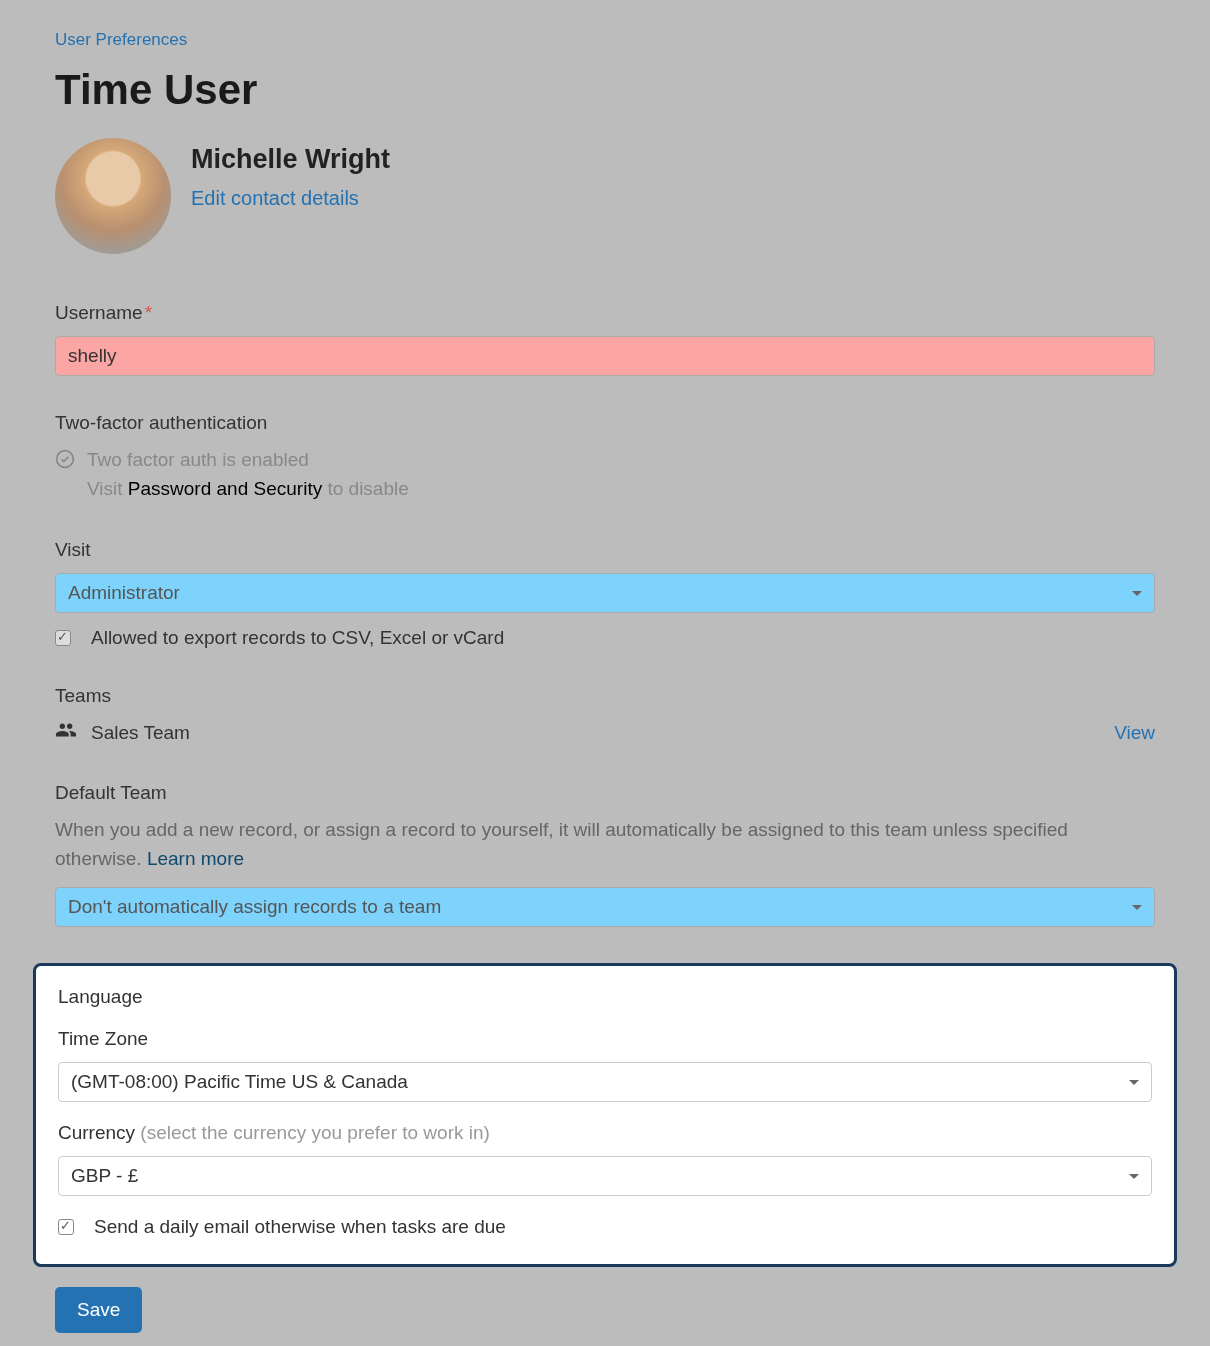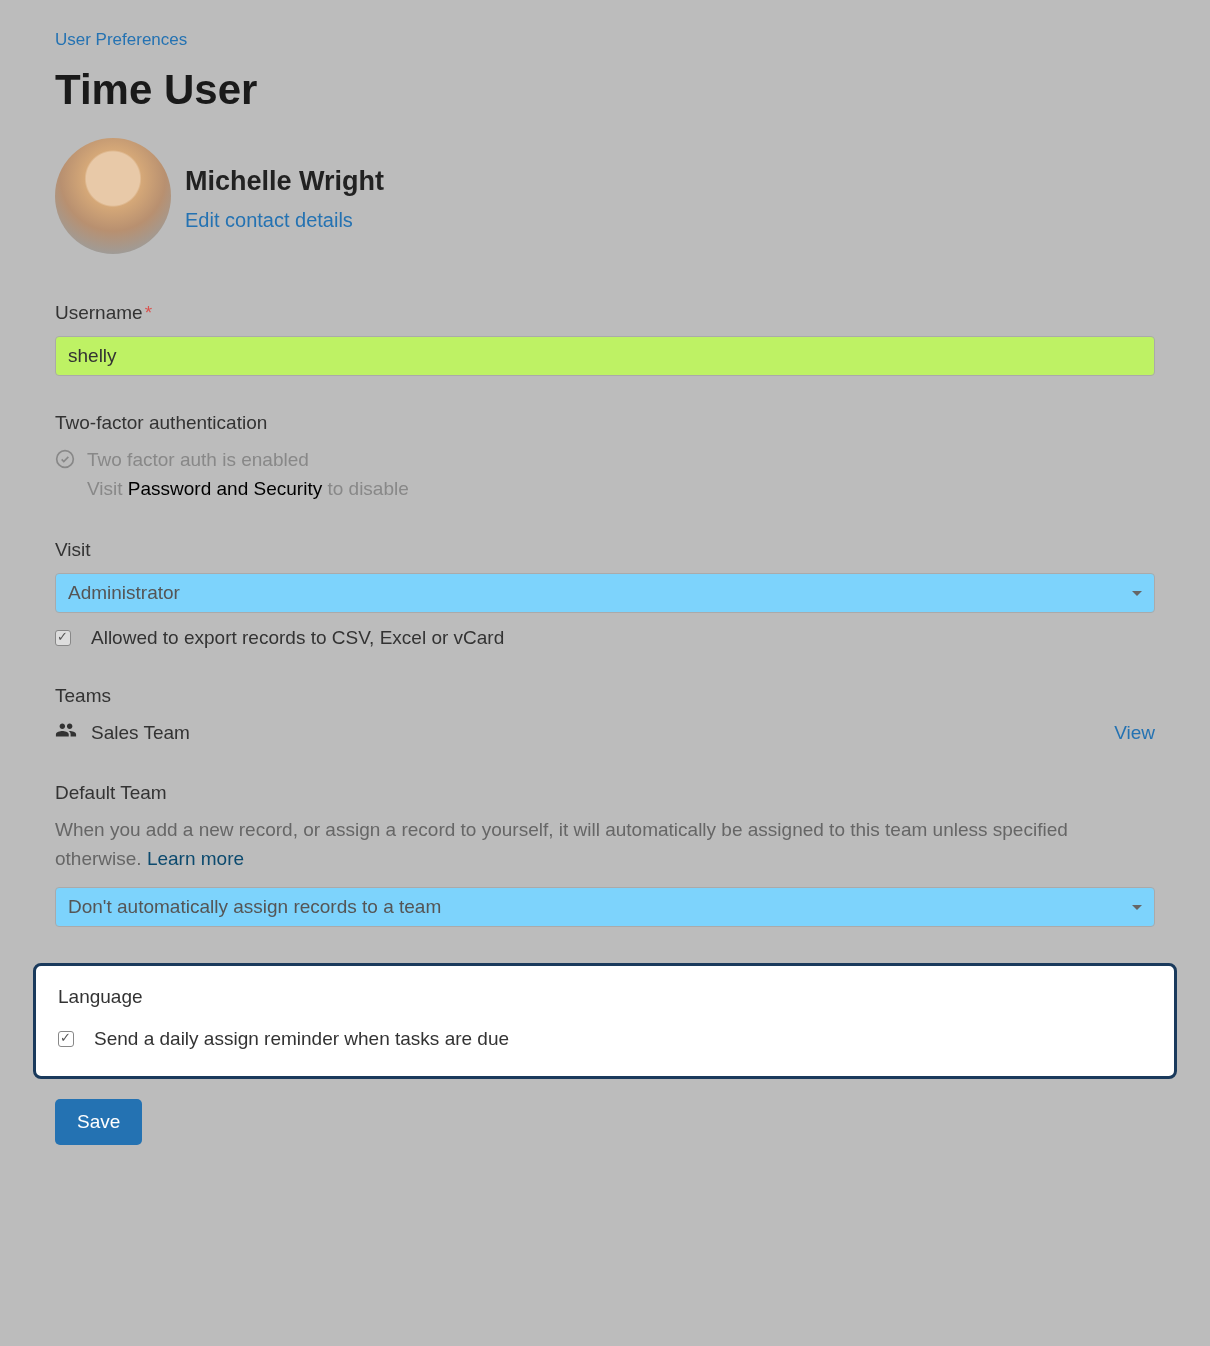--- a/index.html
+++ b/index.html
@@ -18,22 +18,22 @@
       margin-bottom: 16px;
     }
     .page-title {
       font-size: 42px;
       font-weight: 700;
       color: #1a1a1a;
       margin-bottom: 24px;
     }
     .user-header {
       display: flex;
-      align-items: center;
-      gap: 14px;
+      align-items: flex-start;
+      gap: 20px;
       margin-bottom: 48px;
     }
     .avatar {
       width: 116px;
       height: 116px;
       border-radius: 50%;
       background: radial-gradient(circle at 50% 35%, #e8c9a8 0%, #e8c9a8 28%, #d5a878 30%, #b89070 55%, #8aa5b8 100%);
       flex-shrink: 0;
       position: relative;
       overflow: hidden;
@@ -62,21 +62,21 @@
       border: 1px solid #aaa;
       border-radius: 4px;
       padding: 0 12px;
       font-size: 19px;
       background: #c9c9c9;
       color: #333;
       display: flex;
       align-items: center;
       justify-content: space-between;
     }
-    .text-input { background: #bef264; }
+    .text-input { background: #fca5a5; }
     .muted-select { background: #7dd3fc; color: #555; }
     .section { margin-bottom: 36px; }
     .tfa-row {
       display: flex;
       align-items: flex-start;
       gap: 12px;
       margin-top: 8px;
     }
     .tfa-check-icon {
       width: 20px; height: 20px;
@@ -246,20 +246,36 @@
       <span>Don't automatically assign records to a team</span>
       <span class="caret"></span>
     </div>
   </div>
 
   
   <div class="highlight-box">
     <div class="section">
       <div class="field-label">Language</div>
     </div>
+    <div class="section">
+      <div class="field-label">Time Zone</div>
+      <div class="select-box">
+        <span>(GMT-08:00) Pacific Time US &amp; Canada</span>
+        <span class="caret"></span>
+      </div>
+    </div>
+    <div class="section">
+      <div class="field-label">
+        <span>Currency </span><span class="hint-inline">(select the currency you prefer to work in)</span>
+      </div>
+      <div class="select-box">
+        <span>GBP - £</span>
+        <span class="caret"></span>
+      </div>
+    </div>
     <div class="checkbox-row">
       <span class="chk checked"></span>
-      <span>Send a daily assign reminder when tasks are due</span>
+      <span>Send a daily email otherwise when tasks are due</span>
     </div>
   </div>
 
   <button class="save-btn">Save</button>
 </div>
 
 </body></html>

